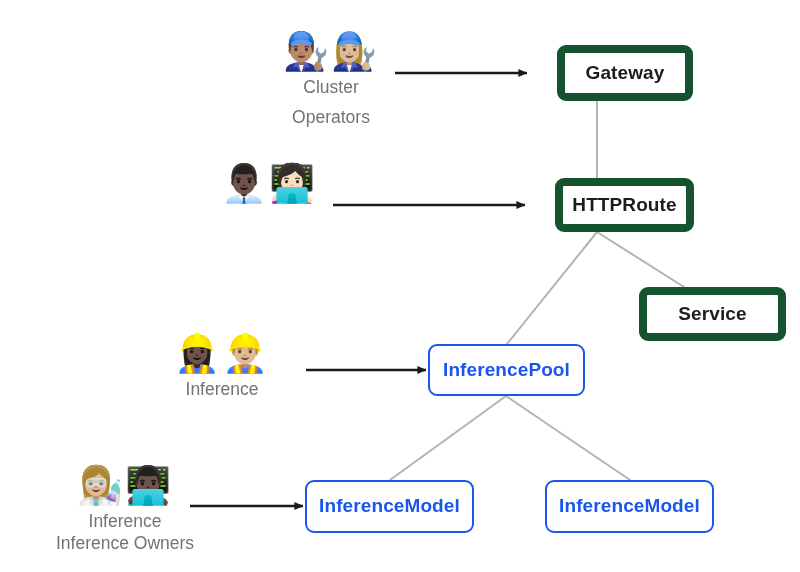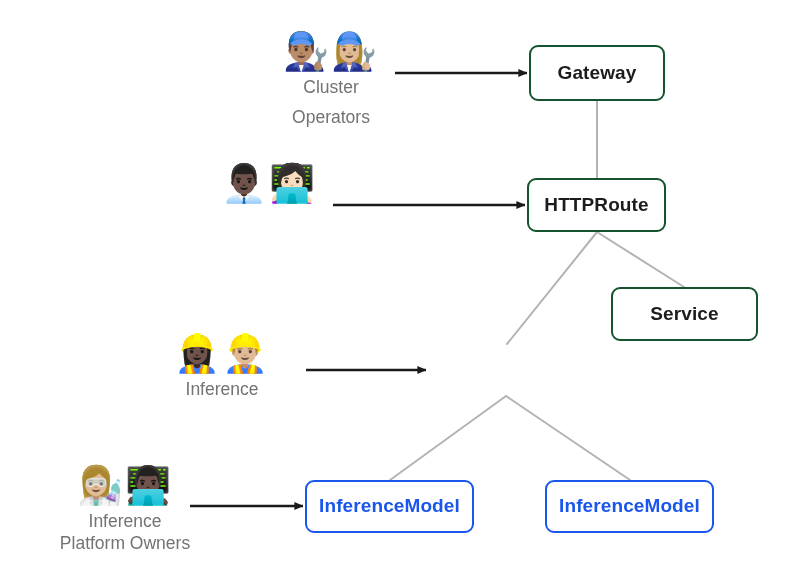--- a/index.html
+++ b/index.html
@@ -37,21 +37,22 @@
     border-radius: 9px;
     background: #ffffff;
     text-align: center;
     line-height: 1.1;
   }
   .node .node-label {
     display: block;
     white-space: nowrap;
   }
   .node-dark {
-    border: 2px solid #14532d;
+    border: 8px solid #14532d;
+    margin-left: 28px;
   }
   .node-dark .node-label {
     color: #1c1c1c;
     font-size: 19px;
     font-weight: bold;
     letter-spacing: .1px;
   }
   .node-blue {
     border: 2.5px solid #1a56eb;
   }
@@ -119,20 +120,23 @@
   </div>
 
   <div class="node node-dark" style="left:611px; top:287px; width:147px; height:54px;">
     <span class="node-label">Service</span>
   </div>
 
   <div class="node node-dark" style="left:527px; top:178px; width:139px; height:54px;">
     <span class="node-label">HTTPRoute</span>
   </div>
 
+  <div class="node node-blue" style="left:428px; top:344px; width:157px; height:52px;">
+    <span class="node-label">InferencePool</span>
+  </div>
 
   <div class="node node-blue" style="left:305px; top:480px; width:169px; height:53px;">
     <span class="node-label">InferenceModel</span>
   </div>
 
   <div class="node node-blue" style="left:545px; top:480px; width:169px; height:53px;">
     <span class="node-label">InferenceModel</span>
   </div>
 
   <div class="persona" style="left:221px; top:30px;">
@@ -146,16 +150,16 @@
   </div>
 
   <div class="persona" style="left:112px; top:332px;">
     <div class="persona-icons">👷🏿‍♀️👷🏼‍♂️</div>
     <div class="persona-name">Inference</div>
   </div>
 
   <div class="persona" style="left:15px; top:464px;">
     <div class="persona-icons">👩🏼‍🔬👨🏿‍💻</div>
     <div class="persona-name">Inference</div>
-    <div class="persona-name" style="margin-top:0;">Platform Owners</div>
+    <div class="persona-name" style="margin-top:0;">Inference Owners</div>
   </div>
 
 </div>
 
 </body></html>

